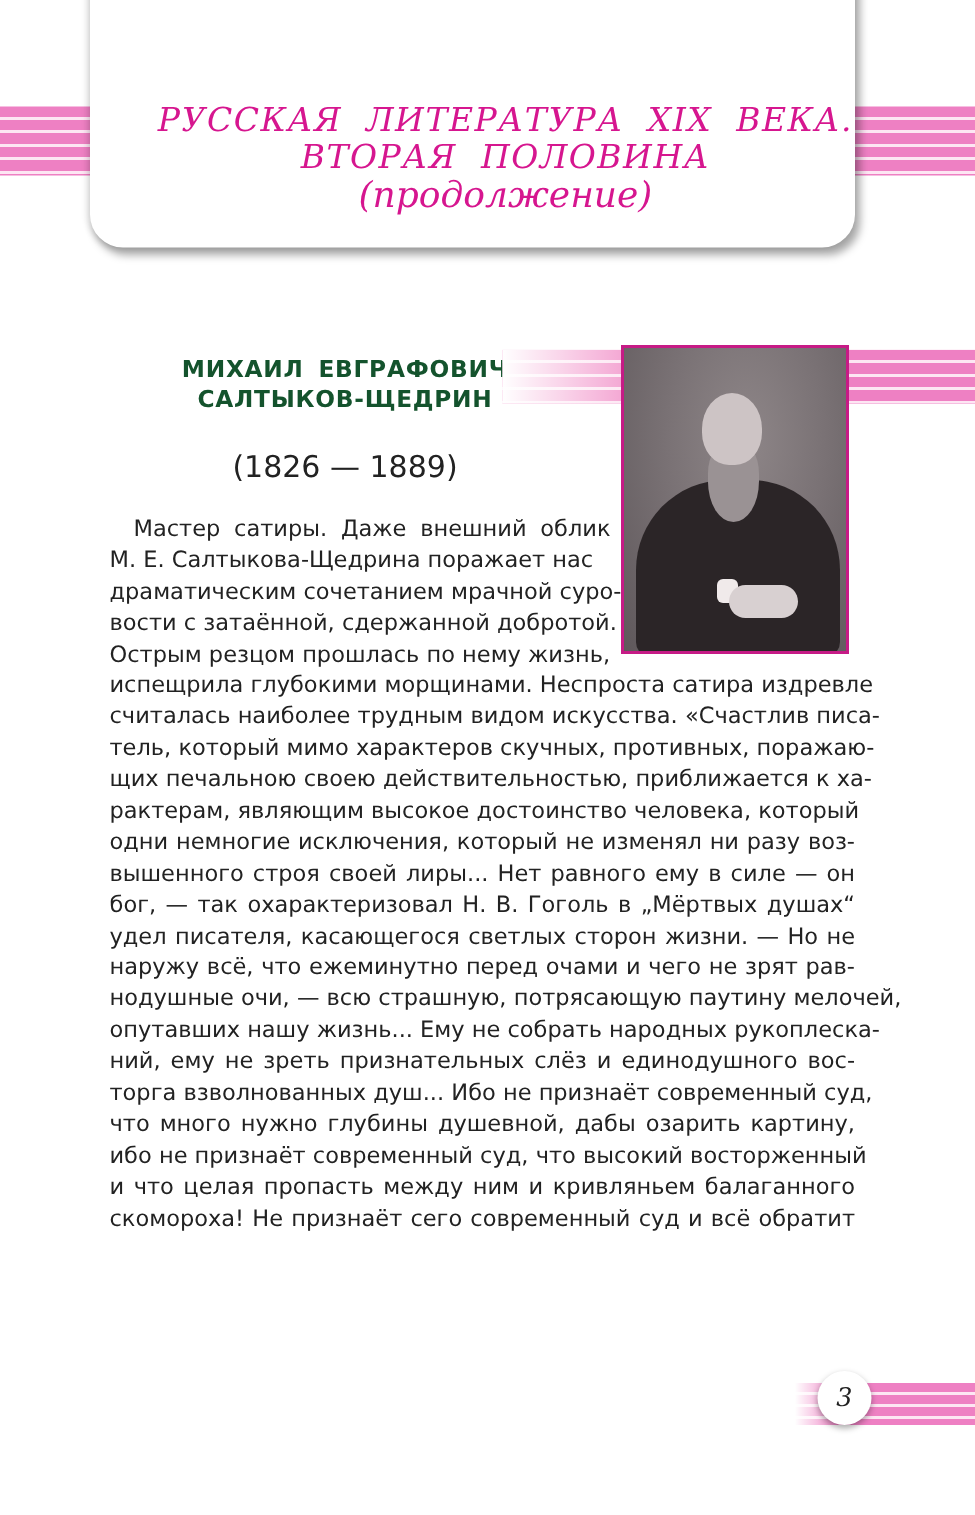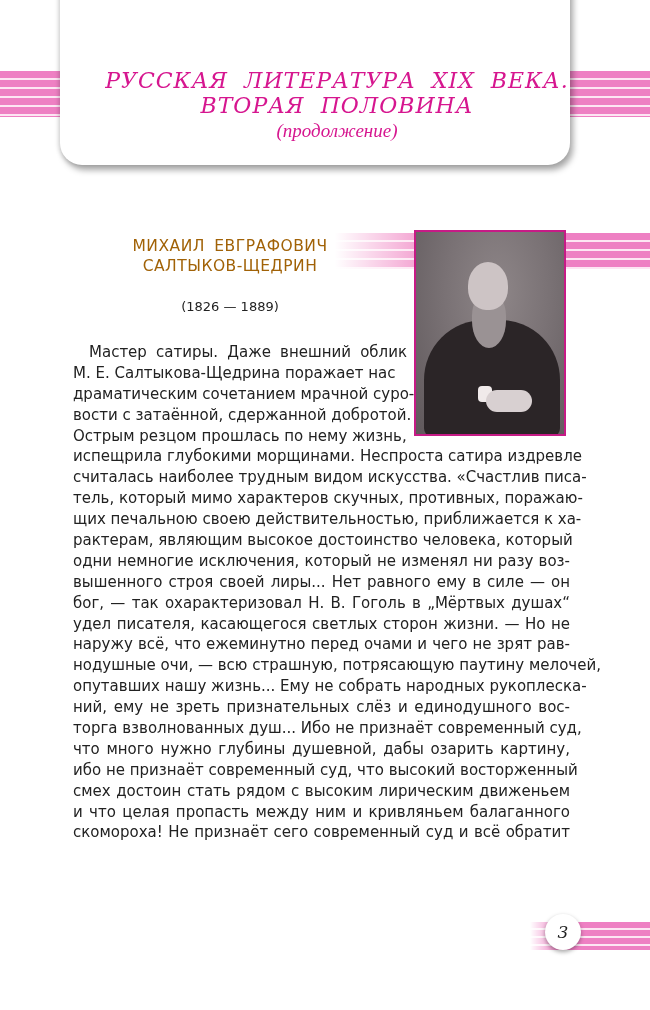--- a/index.html
+++ b/index.html
@@ -35,29 +35,29 @@
       box-shadow: 3px 5px 6px rgba(0,0,0,0.35), -2px 0 4px rgba(0,0,0,0.12);
       text-align: center; z-index: 2;
     }
     .header-title {
       position: absolute; left: 0; right: 0; top: 88px;
       font-family: "DejaVu Serif", serif; font-style: italic;
       color: #d6168f; font-size: 22px; line-height: 25px; letter-spacing: 1px;
       word-spacing: 8px;
       padding-left: 44px;
     }
-    .header-title .sub { font-size: 19px; letter-spacing: 0; word-spacing: 0; font-family: Liberation Serif, serif; }
+    .header-title .sub { font-size: 24px; letter-spacing: 0; word-spacing: 0; }
     .author-name {
       position: absolute; left: 100px; width: 260px; top: 236px; text-align: center;
-      font-weight: normal; font-size: 15.5px; line-height: 20px; letter-spacing: 0.5px; color: #a16207;
+      font-weight: bold; font-size: 15.5px; line-height: 20px; letter-spacing: 0.5px; color: #14532d;
       word-spacing: 4px;
     }
     .author-years {
       position: absolute; left: 100px; width: 260px; top: 299px; text-align: center;
-      font-size: 13px; color: #222;
+      font-size: 20px; color: #222;
     }
     .portrait {
       position: absolute; left: 414px; top: 230px; width: 152px; height: 206px;
       border: 2px solid #c61b86; box-sizing: border-box;
       background: radial-gradient(ellipse at 55% 30%, #8e8688 0%, #7a7275 45%, #5f585b 100%);
       overflow: hidden; z-index: 3;
     }
     .portrait .body {
       position: absolute; left: 8px; top: 88px; width: 136px; height: 118px;
       background: #2b2527; border-radius: 60px 60px 10px 10px;
@@ -141,19 +141,18 @@
   <span class="line">вышенного строя своей лиры... Нет равного ему в силе — он</span>
   <span class="line">бог, — так охарактеризовал Н. В. Гоголь в „Мёртвых душах“</span>
   <span class="line">удел писателя, касающегося светлых сторон жизни. — Но не</span>
   <span class="line">наружу всё, что ежеминутно перед очами и чего не зрят рав-</span>
   <span class="line">нодушные очи, — всю страшную, потрясающую паутину мелочей,</span>
   <span class="line">опутавших нашу жизнь... Ему не собрать народных рукоплеска-</span>
   <span class="line">ний, ему не зреть признательных слёз и единодушного вос-</span>
   <span class="line">торга взволнованных душ... Ибо не признаёт современный суд,</span>
   <span class="line">что много нужно глубины душевной, дабы озарить картину,</span>
   <span class="line">ибо не признаёт современный суд, что высокий восторженный</span>
-  <span class="line">смех достоин стать рядом с высоким лирическим движеньем</span>
   <span class="line">и что целая пропасть между ним и кривляньем балаганного</span>
   <span class="line">скомороха! Не признаёт сего современный суд и всё обратит</span>
 </div>
 
 <div class="stripes footer"></div>
 <div class="page-number">3</div>
 
 </body></html>

